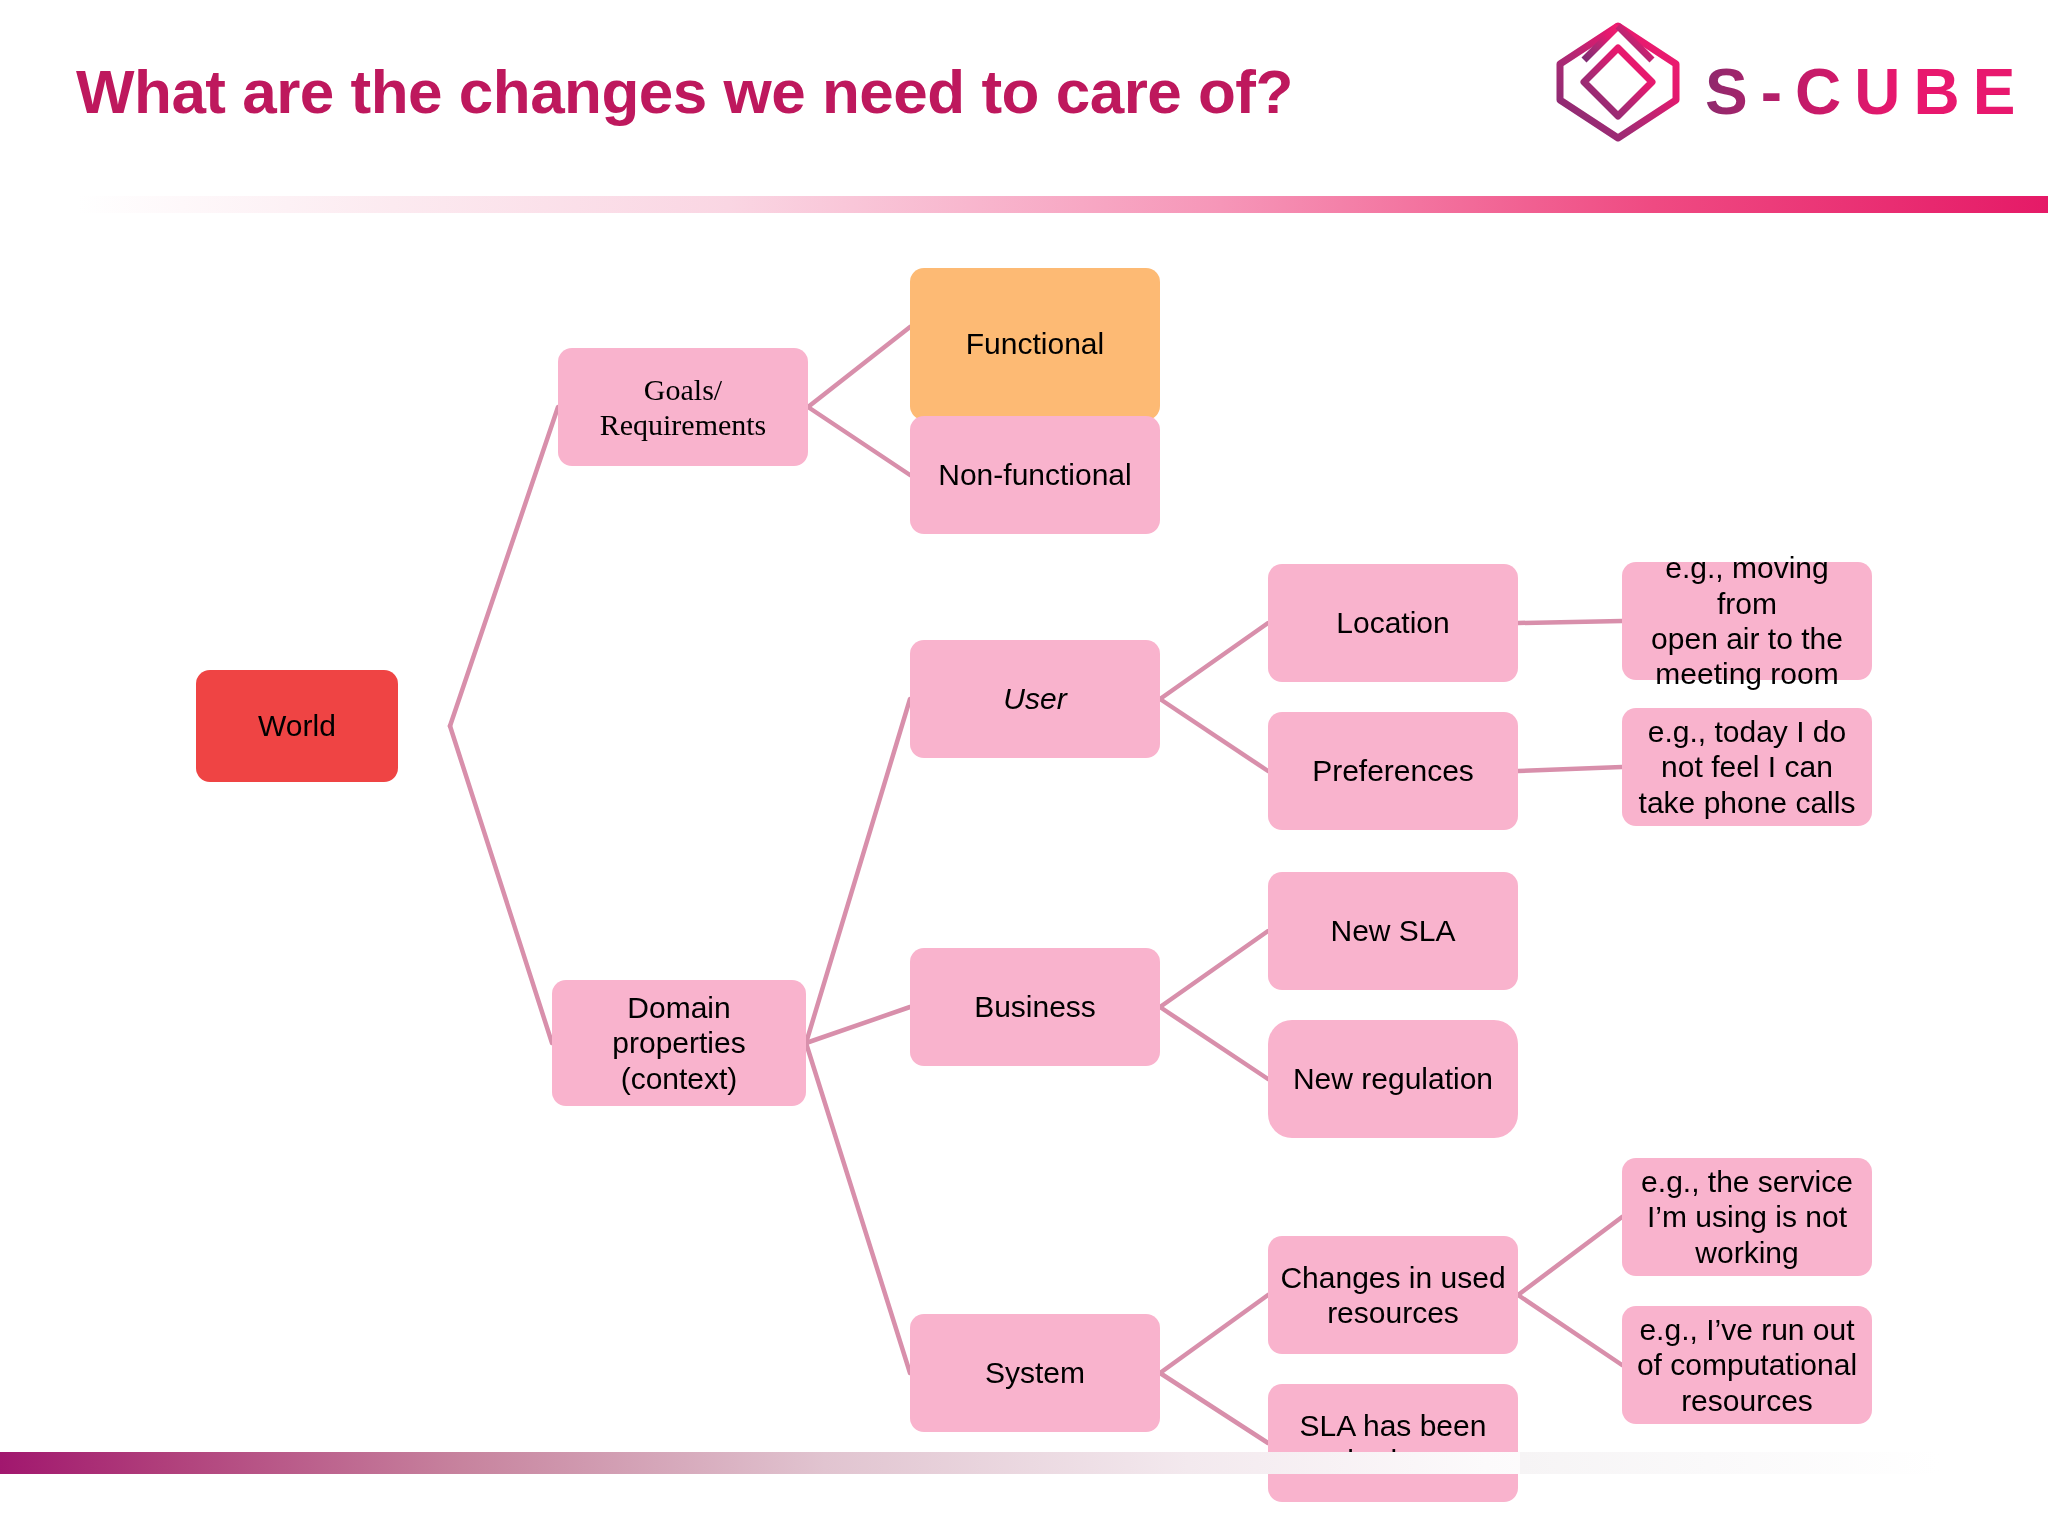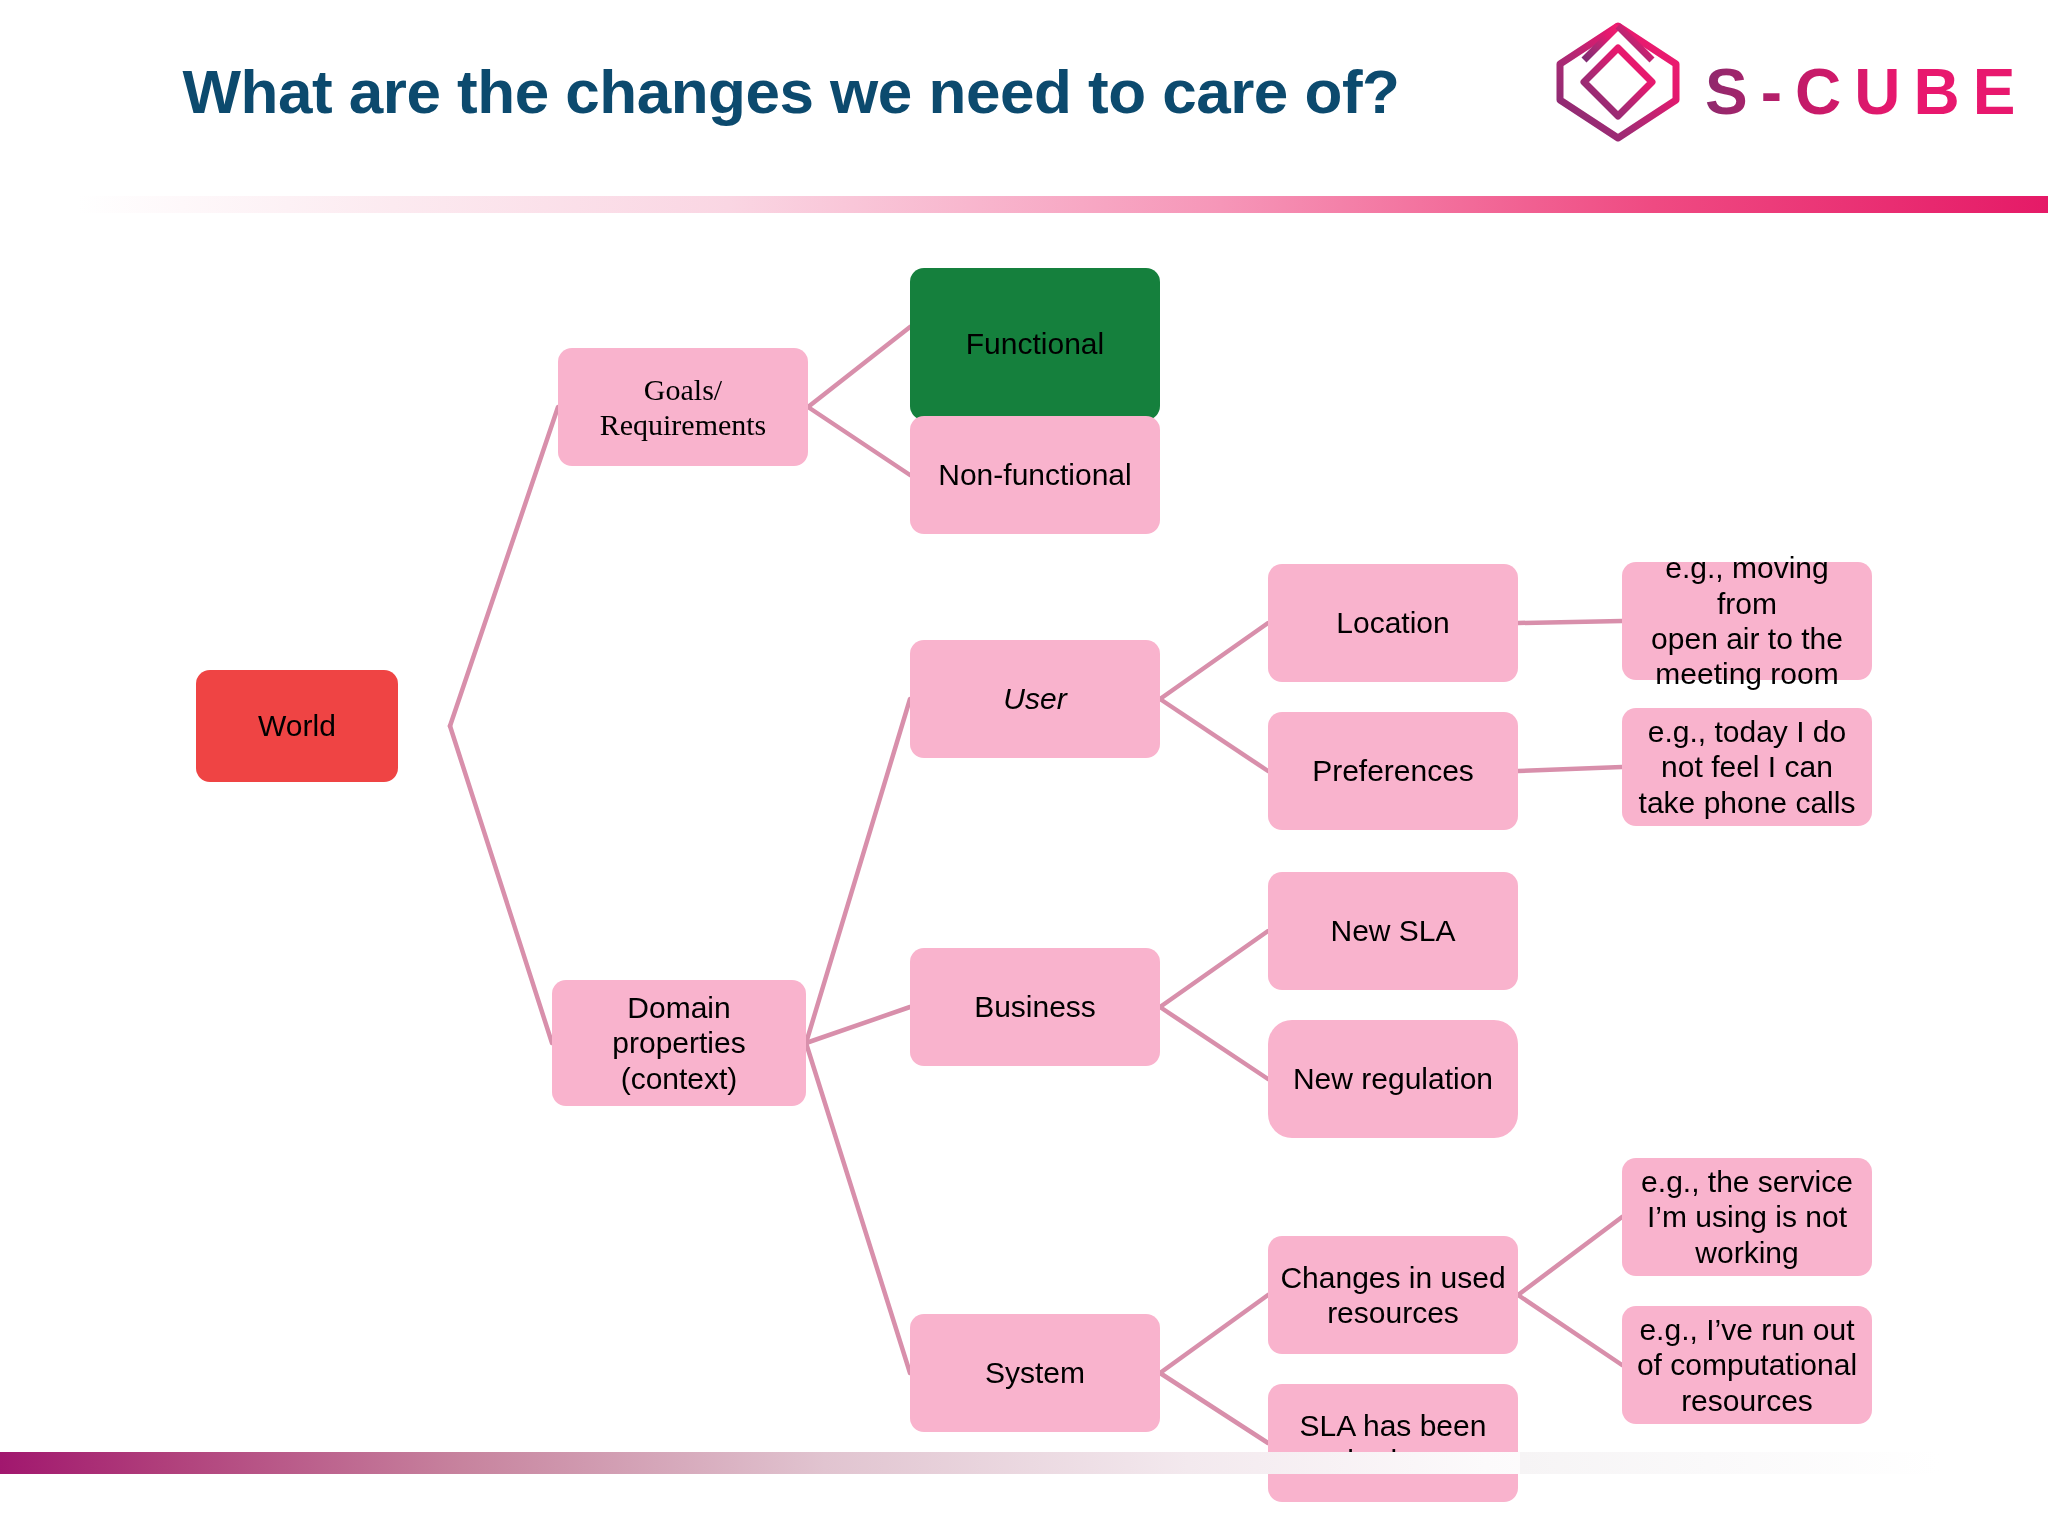--- a/index.html
+++ b/index.html
@@ -26,24 +26,23 @@
 
   
   #slide-title {
     position: absolute;
     left: 76px;
     top: 18px;
     width: 1430px;
     font-size: 62px;
     line-height: 1.02;
     font-weight: bold;
-    color: #0c4a6e;
+    color: #be185d;
     letter-spacing: -0.5px;
     white-space: pre-wrap;
-    text-align: center;
   }
 
   
   #logo-block {
     position: absolute;
     left: 1548px;
     top: 8px;
     width: 468px;
     height: 140px;
   }
@@ -190,21 +189,21 @@
         <line x1="1160" y1="1373" x2="1268" y2="1443" stroke="#d88fab" stroke-width="4.5" stroke-linecap="round"></line>
         <line x1="1518" y1="623" x2="1622" y2="621" stroke="#d88fab" stroke-width="4.5" stroke-linecap="round"></line>
         <line x1="1518" y1="771" x2="1622" y2="767" stroke="#d88fab" stroke-width="4.5" stroke-linecap="round"></line>
         <line x1="1518" y1="1295" x2="1622" y2="1217" stroke="#d88fab" stroke-width="4.5" stroke-linecap="round"></line>
         <line x1="1518" y1="1295" x2="1622" y2="1365" stroke="#d88fab" stroke-width="4.5" stroke-linecap="round"></line>
       </svg>
     <div id="node-layer">
         <div class="node" style="left: 196px; top: 670px; width: 202px; height: 112px; background: #ef4444; color: rgb(0, 0, 0);"><span>World</span></div>
         <div class="node" style="left: 558px; top: 348px; width: 250px; height: 118px; background: rgb(249, 179, 205); color: rgb(0, 0, 0); font-family: Liberation Serif, serif;"><span>Goals/
 Requirements</span></div>
-        <div class="node" style="left: 910px; top: 268px; width: 250px; height: 152px; background: #15803d; color: rgb(0, 0, 0);"><span>Functional</span></div>
+        <div class="node" style="left: 910px; top: 268px; width: 250px; height: 152px; background: #fdba74; color: rgb(0, 0, 0);"><span>Functional</span></div>
         <div class="node" style="left: 910px; top: 416px; width: 250px; height: 118px; background: rgb(249, 179, 205); color: rgb(0, 0, 0);"><span>Non-functional</span></div>
         <div class="node" style="left: 552px; top: 980px; width: 254px; height: 126px; background: rgb(249, 179, 205); color: rgb(0, 0, 0);"><span>Domain
 properties
 (context)</span></div>
         <div class="node" style="left: 910px; top: 640px; width: 250px; height: 118px; background: rgb(249, 179, 205); color: rgb(0, 0, 0); font-style: italic;"><span>User</span></div>
         <div class="node" style="left: 1268px; top: 564px; width: 250px; height: 118px; background: rgb(249, 179, 205); color: rgb(0, 0, 0);"><span>Location</span></div>
         <div class="node" style="left: 1268px; top: 712px; width: 250px; height: 118px; background: rgb(249, 179, 205); color: rgb(0, 0, 0);"><span>Preferences</span></div>
         <div class="node" style="left: 910px; top: 948px; width: 250px; height: 118px; background: rgb(249, 179, 205); color: rgb(0, 0, 0);"><span>Business</span></div>
         <div class="node" style="left: 1268px; top: 872px; width: 250px; height: 118px; background: rgb(249, 179, 205); color: rgb(0, 0, 0);"><span>New SLA</span></div>
         <div class="node" style="left: 1268px; top: 1020px; width: 250px; height: 118px; background: rgb(249, 179, 205); color: rgb(0, 0, 0); border-radius: 24px;"><span>New regulation</span></div>

